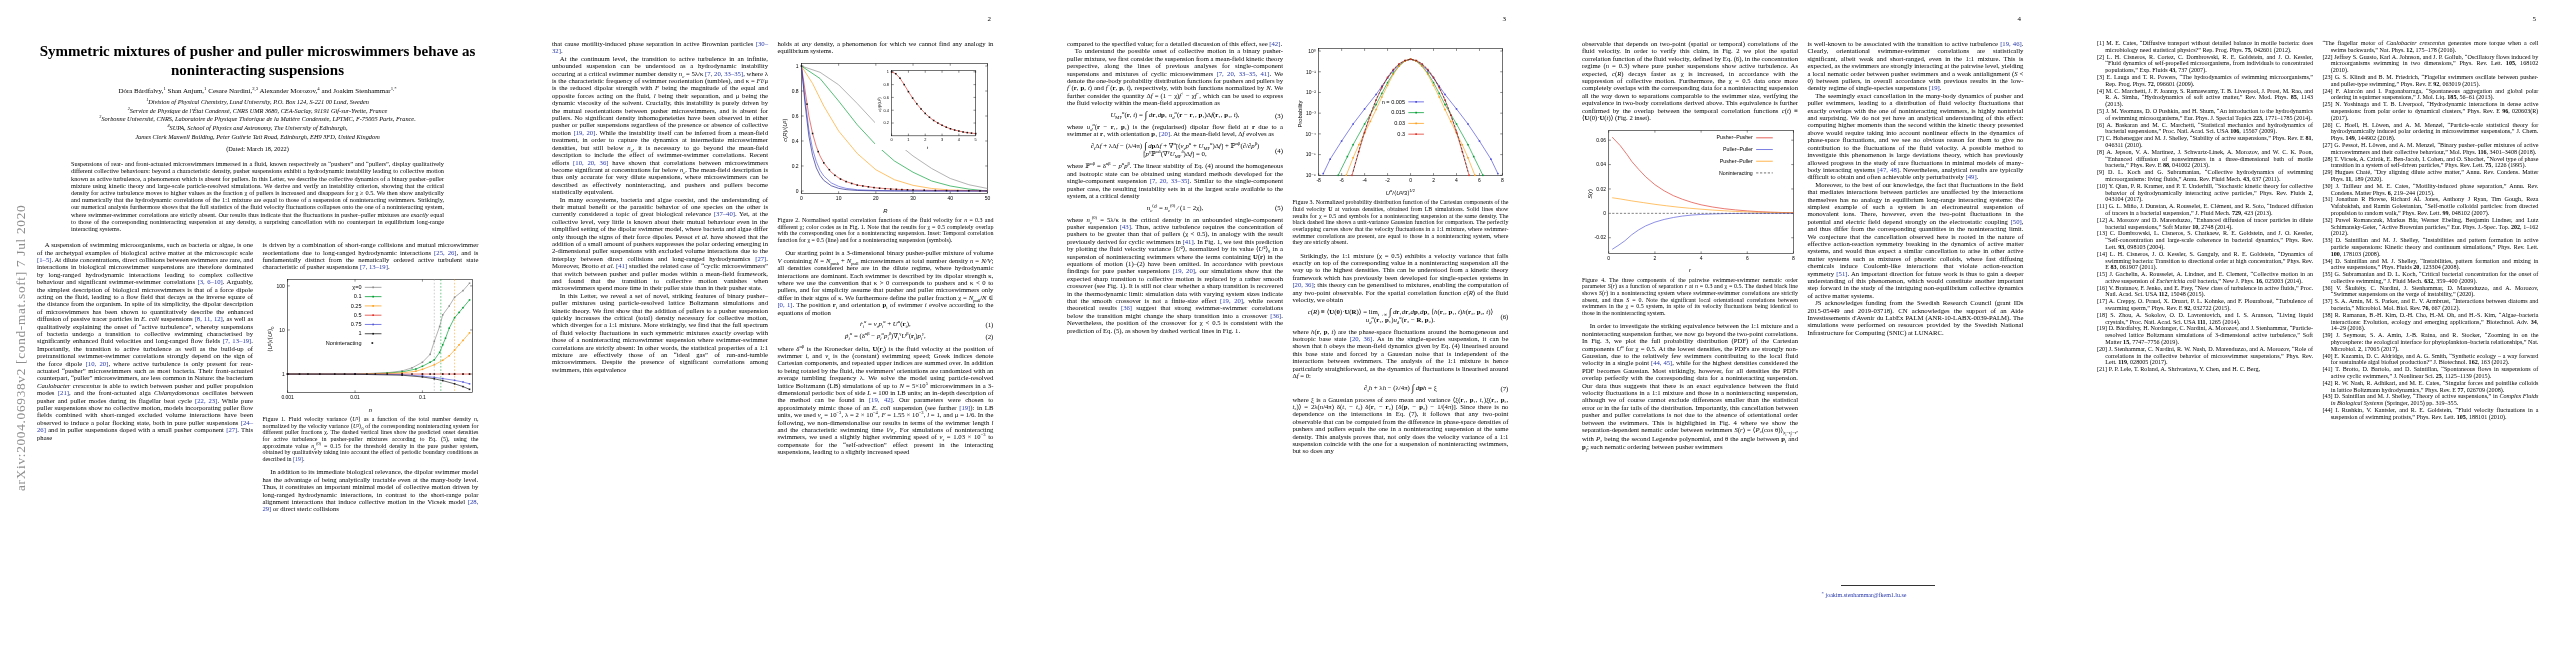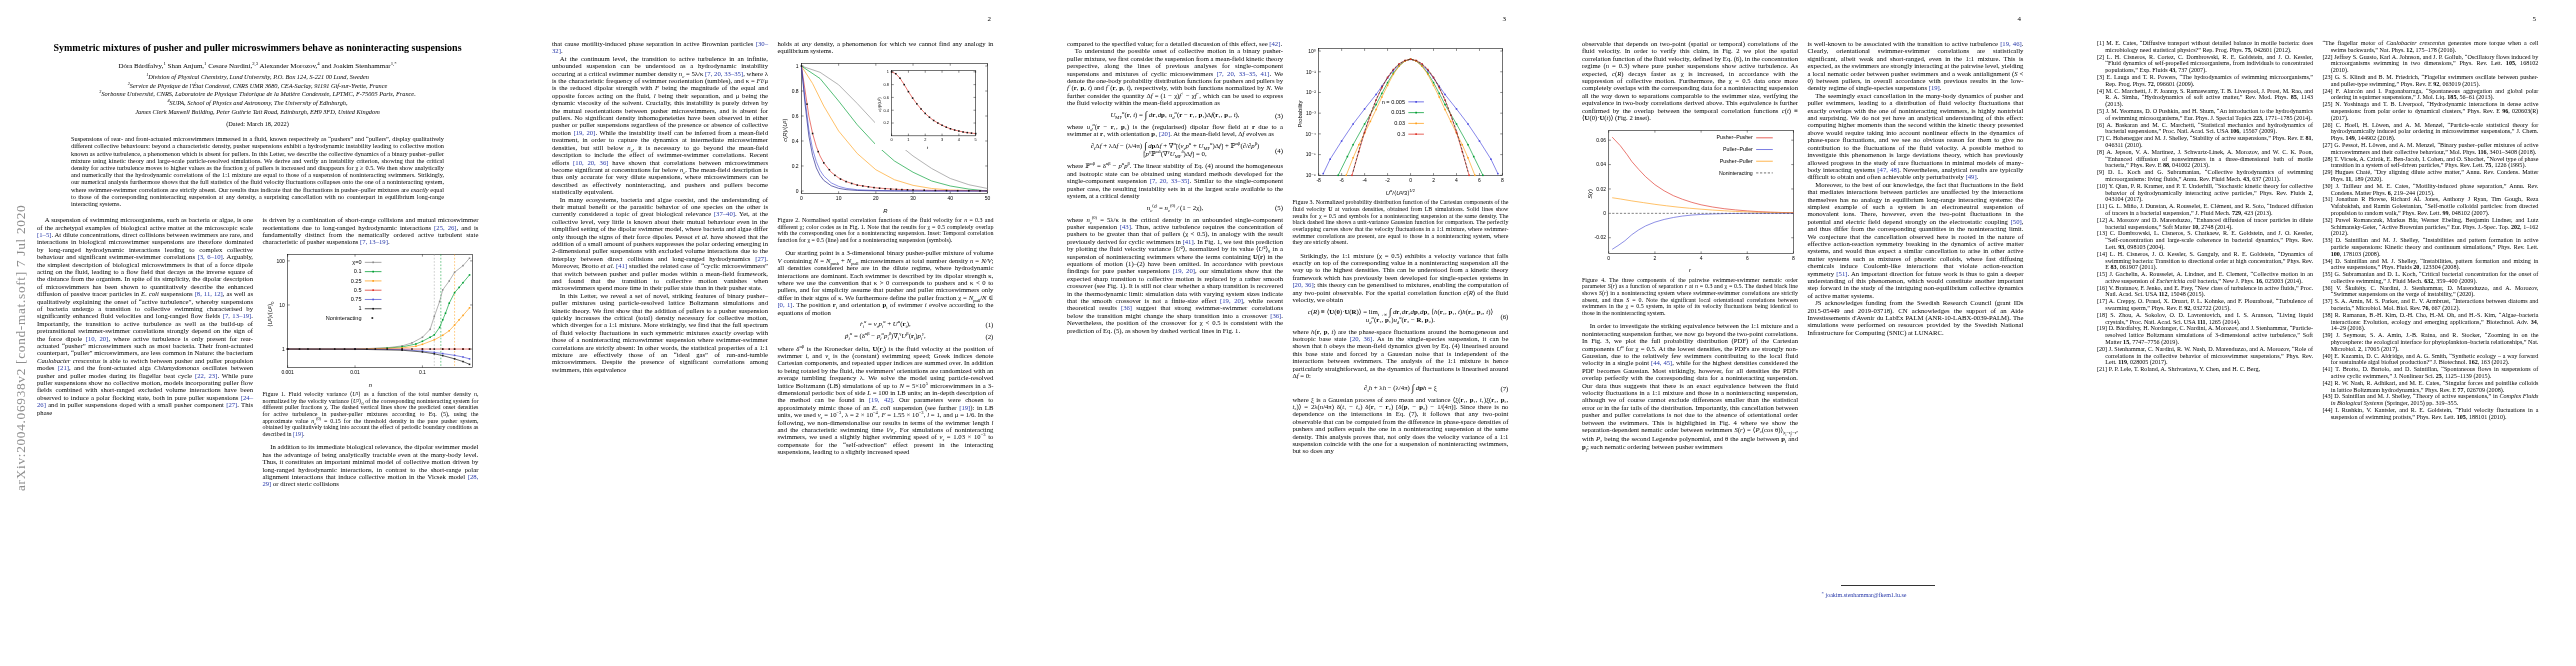--- a/index.html
+++ b/index.html
@@ -3,21 +3,21 @@
 <meta charset="utf-8">
 <style>
   html,body{margin:0;padding:0;background:#fff;}
   #doc{display:flex;width:2576px;height:667px;background:#fff;color:#000;
        font-family:"Liberation Serif","DejaVu Serif",serif;}
   .page{position:relative;width:515px;height:667px;flex:0 0 515px;overflow:hidden;background:#fff;}
   .pgnum{position:absolute;top:14.5px;right:39px;font-size:7px;}
   .watermark{position:absolute;left:13.3px;top:491px;transform:rotate(-90deg);transform-origin:0 0;
              font-size:13.3px;color:#8e8e8e;white-space:nowrap;letter-spacing:0.7px;}
   .header{margin:42px 39px 0;text-align:center;}
-  .title{font-size:10px;font-weight:bold;line-height:1.25;}
+  .title{font-size:15px;font-weight:bold;line-height:1.25;}
   .authors{font-size:7px;margin-top:7.2px;}
   .affils{margin-top:3.3px;}
   .affil{font-size:6.3px;font-style:italic;line-height:1.38;}
   .dateline{font-size:6.3px;margin-top:3.9px;}
   .abstract{margin:7.8px auto 0;width:373px;font-size:6.3px;line-height:7.2px;text-align:justify;}
   .cols{display:flex;gap:9.4px;margin:40px 37px 0;}
   .page1 .cols{margin-top:9px;}
   .col{width:216px;flex:0 0 216px;}
   .para{font-size:6.7px;line-height:7.4px;text-align:justify;text-indent:7.8px;margin:0;}
   .para.cont{text-indent:0;}

